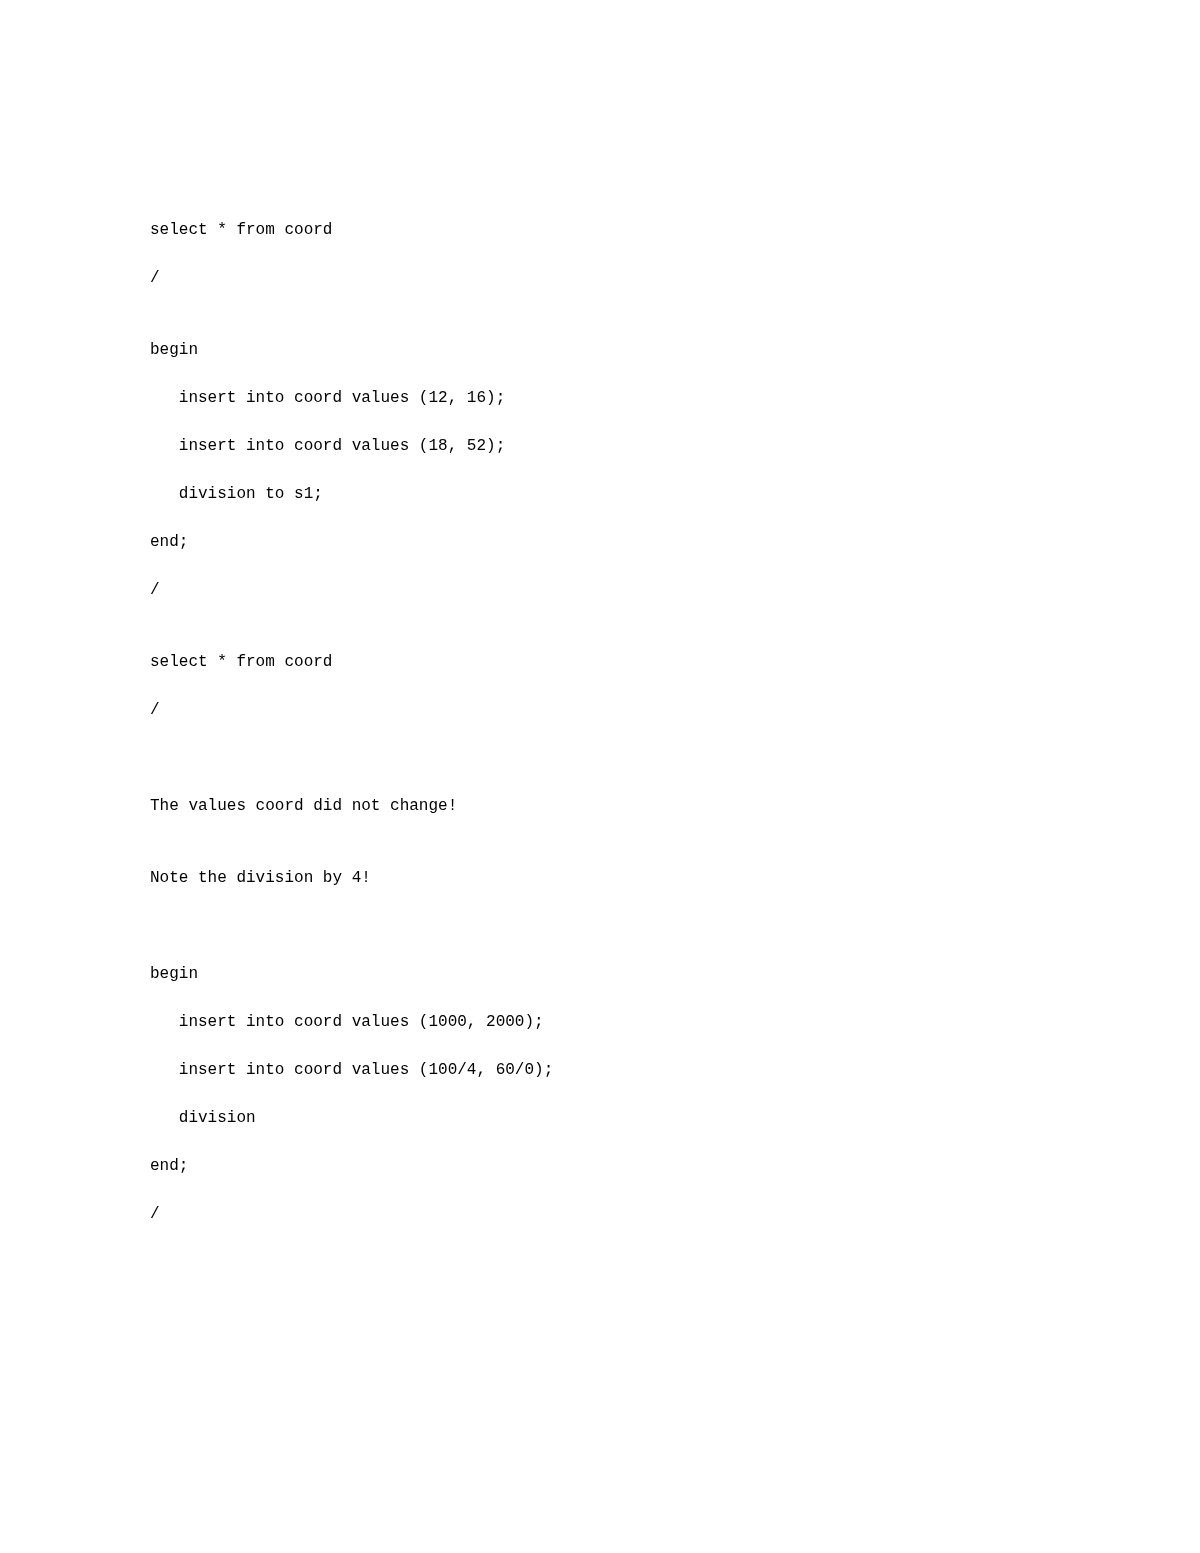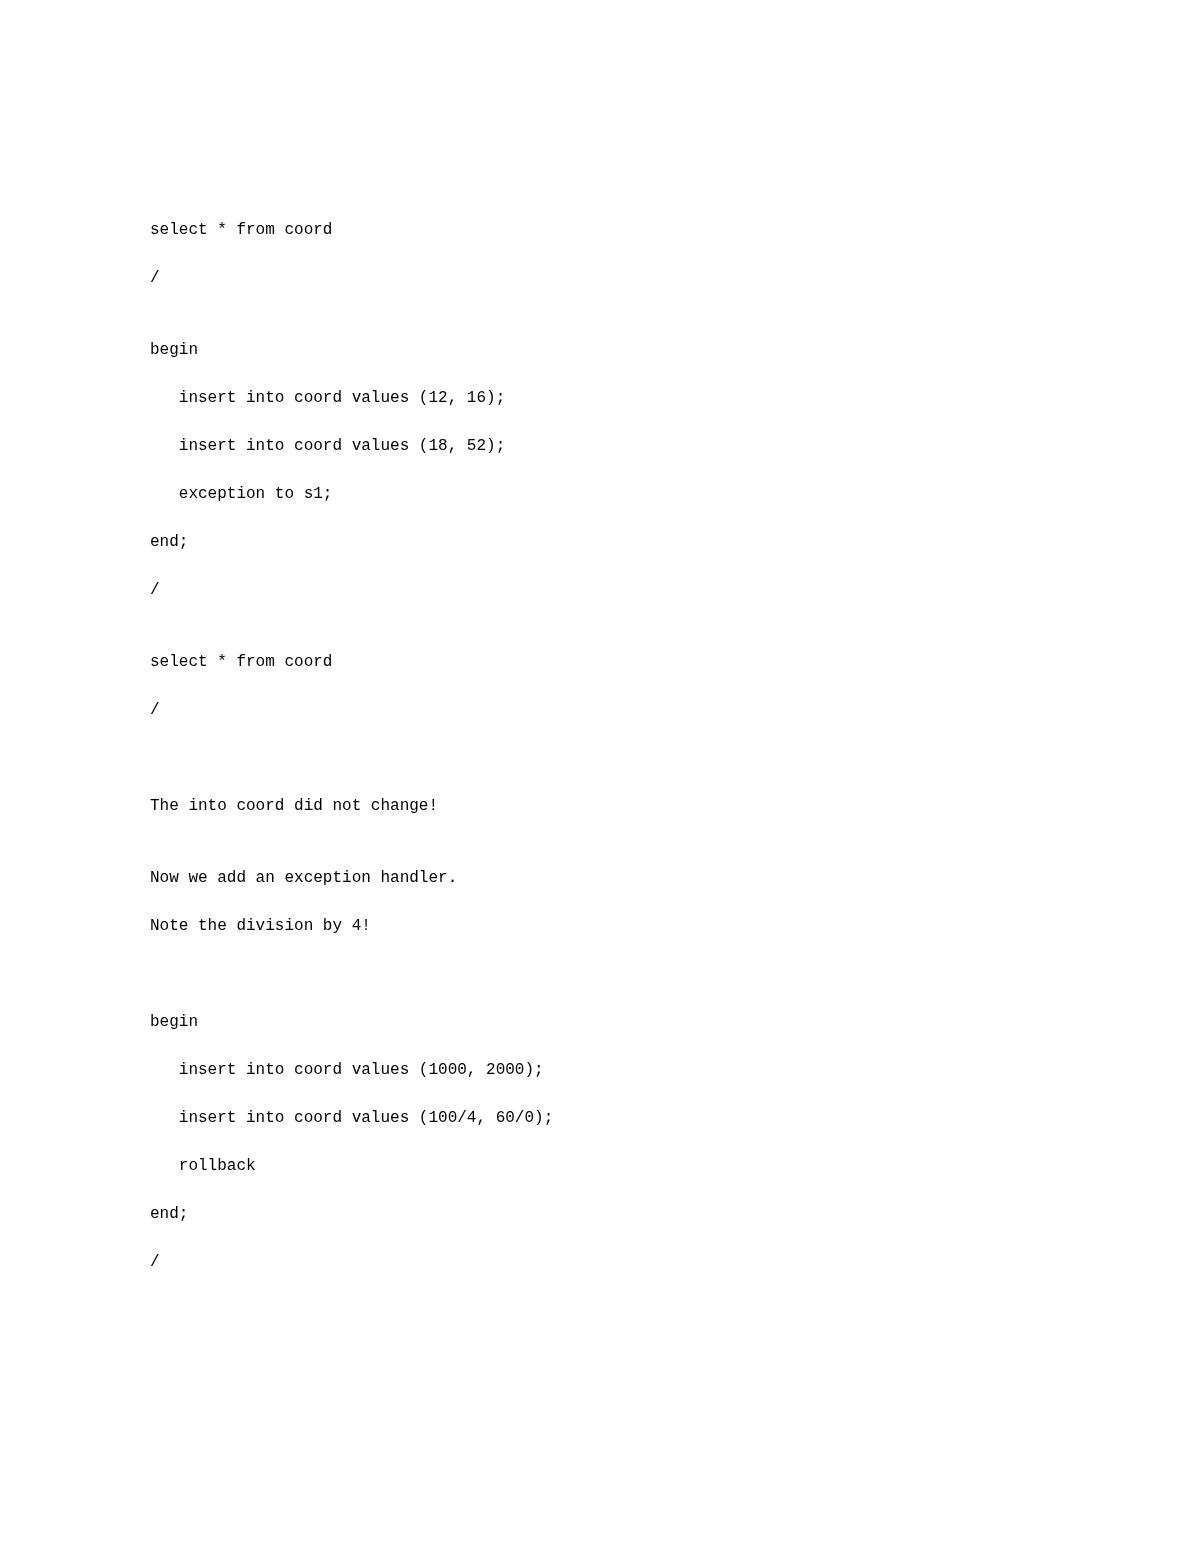--- a/index.html
+++ b/index.html
@@ -26,38 +26,37 @@
 <body>
 
 <div class="page">
 <span class="line"></span>
 <span class="line">select * from coord</span>
 <span class="line">/</span>
 <span class="line"></span>
 <span class="line">begin</span>
 <span class="line">   insert into coord values (12, 16);</span>
 <span class="line">   insert into coord values (18, 52);</span>
-<span class="line">   exception to s1;</span>
+<span class="line">   division to s1;</span>
 <span class="line">end;</span>
 <span class="line">/</span>
 <span class="line"></span>
 <span class="line">select * from coord</span>
 <span class="line">/</span>
 <span class="line"></span>
 <span class="line"></span>
-<span class="line">The into coord did not change!</span>
+<span class="line">The values coord did not change!</span>
 <span class="line"></span>
-<span class="line">Now we add an exception handler.</span>
 <span class="line">Note the division by 4!</span>
 <span class="line"></span>
 <span class="line"></span>
 <span class="line">begin</span>
 <span class="line">   insert into coord values (1000, 2000);</span>
 <span class="line">   insert into coord values (100/4, 60/0);</span>
-<span class="line">   rollback</span>
+<span class="line">   division</span>
 <span class="line">end;</span>
 <span class="line">/</span>
 <span class="line"></span>
 <span class="line"></span>
 <span class="line"></span>
 
 
 
 
 <span class="line"></span>

